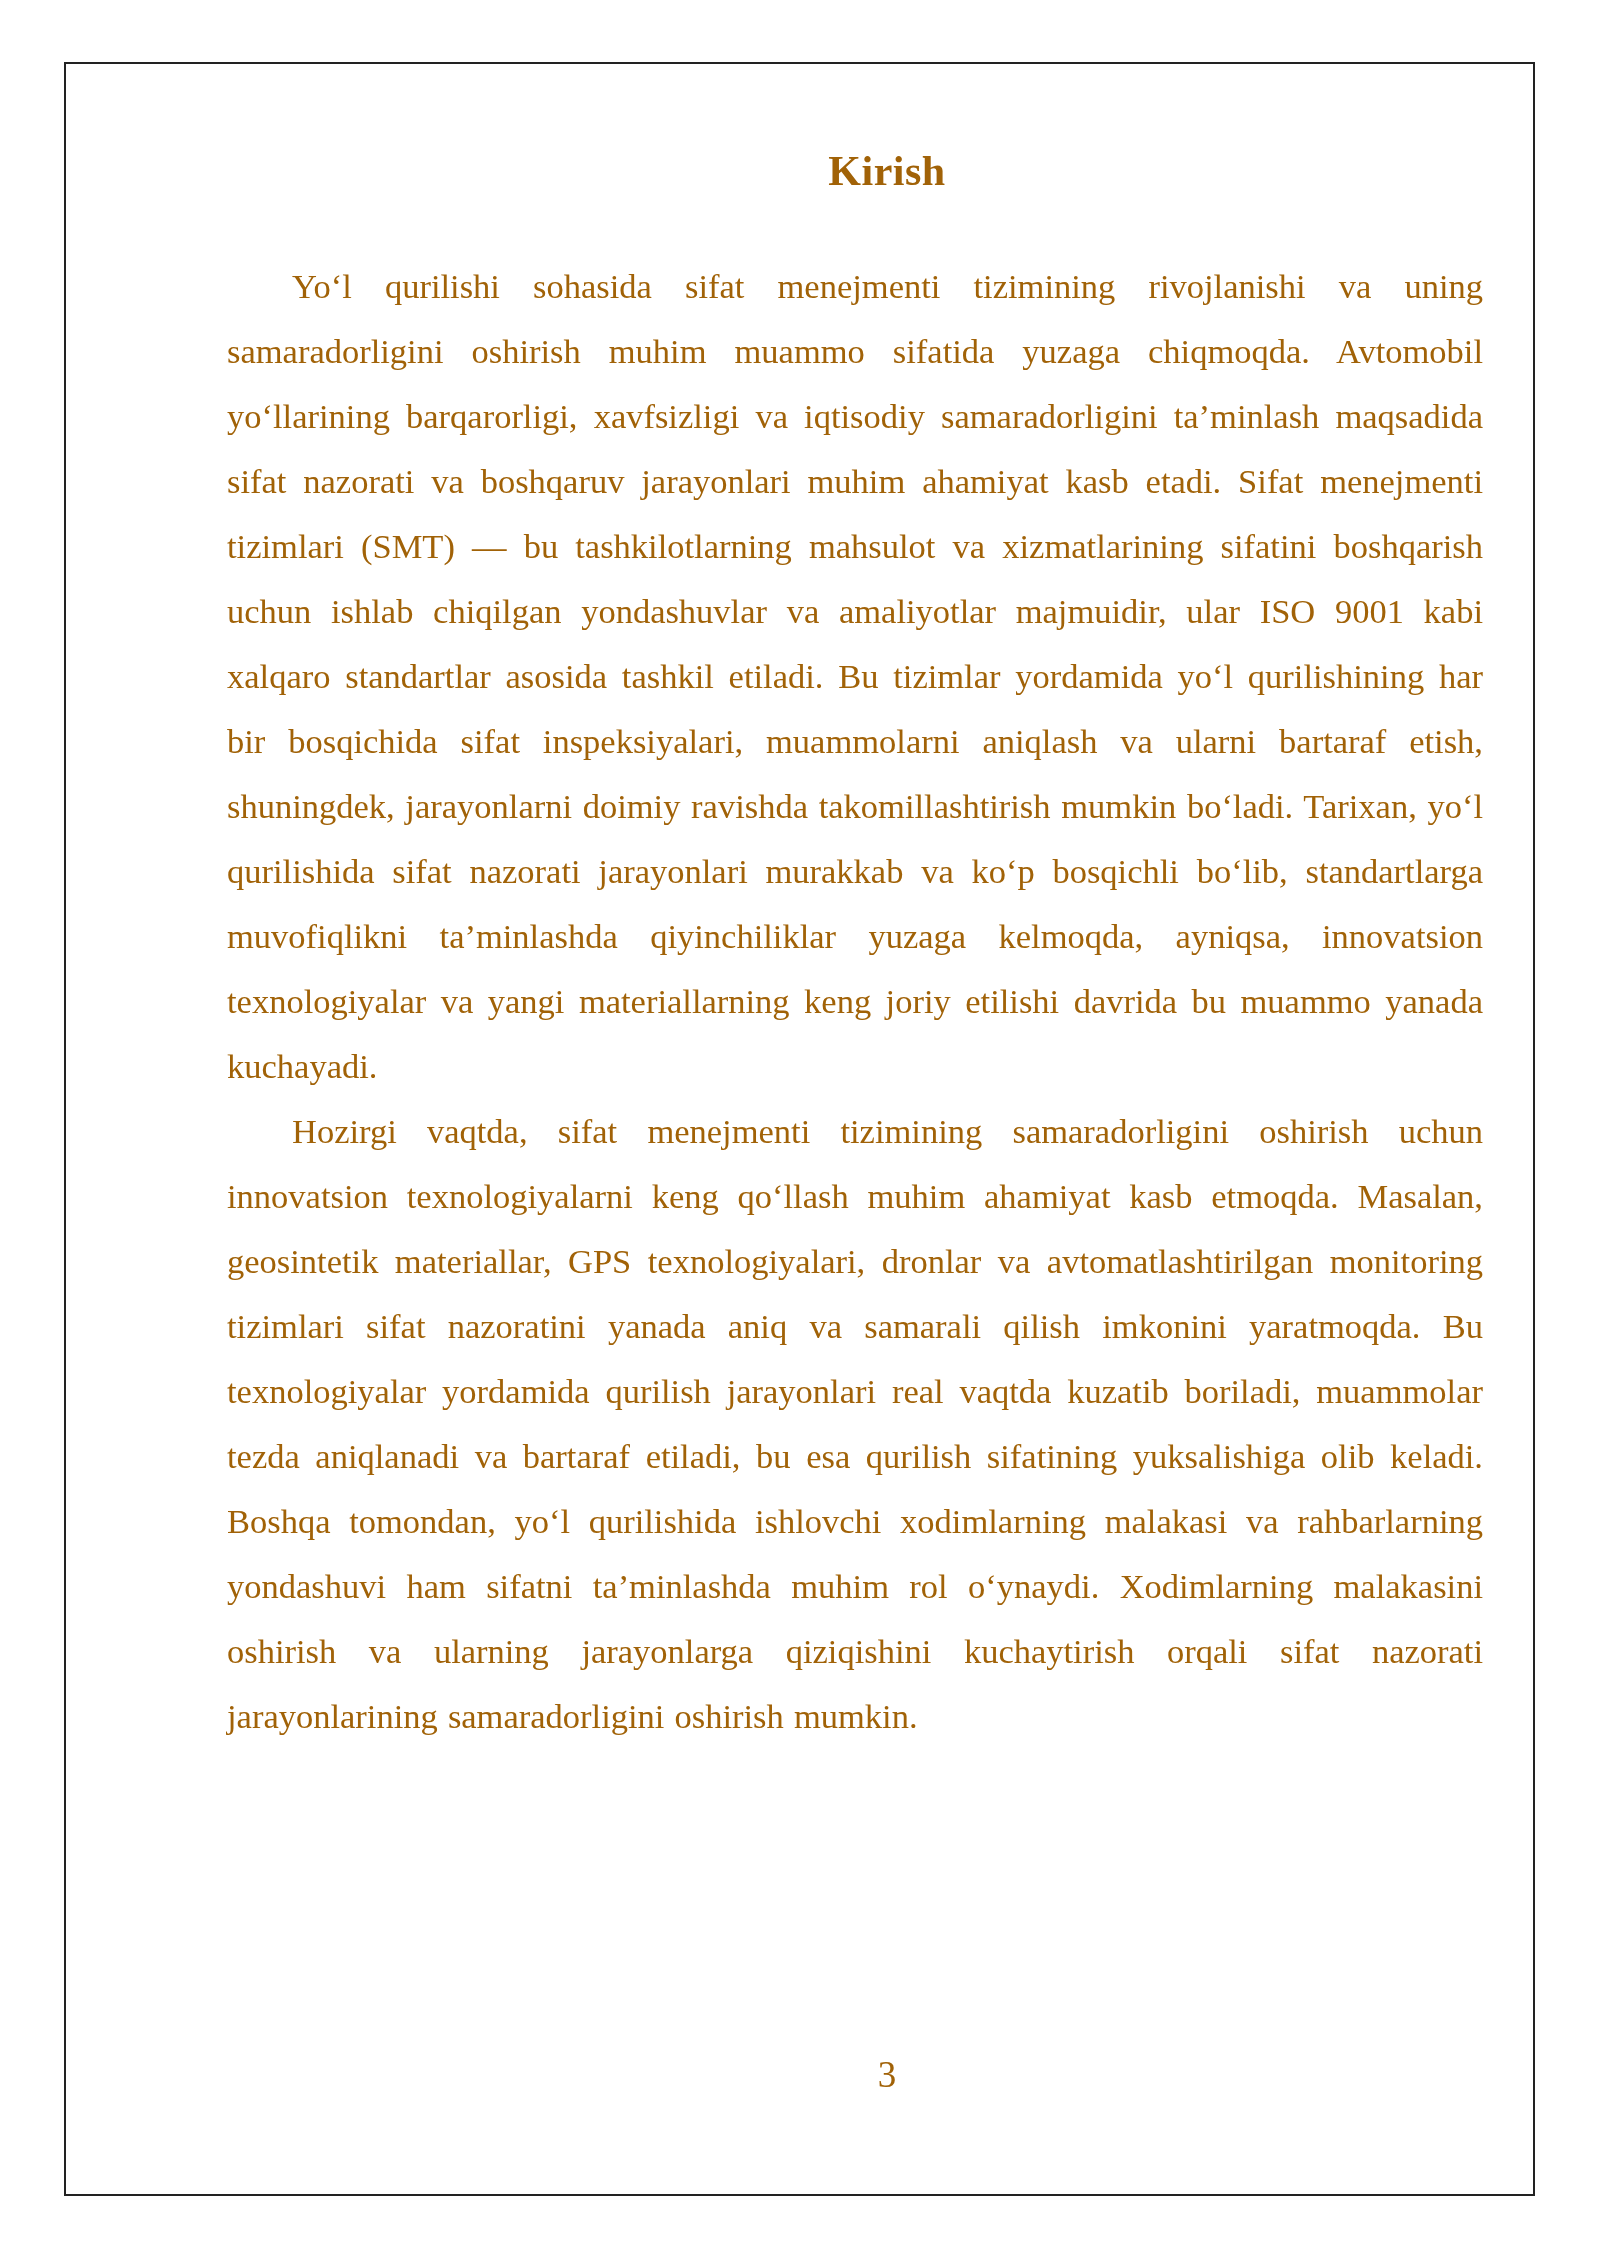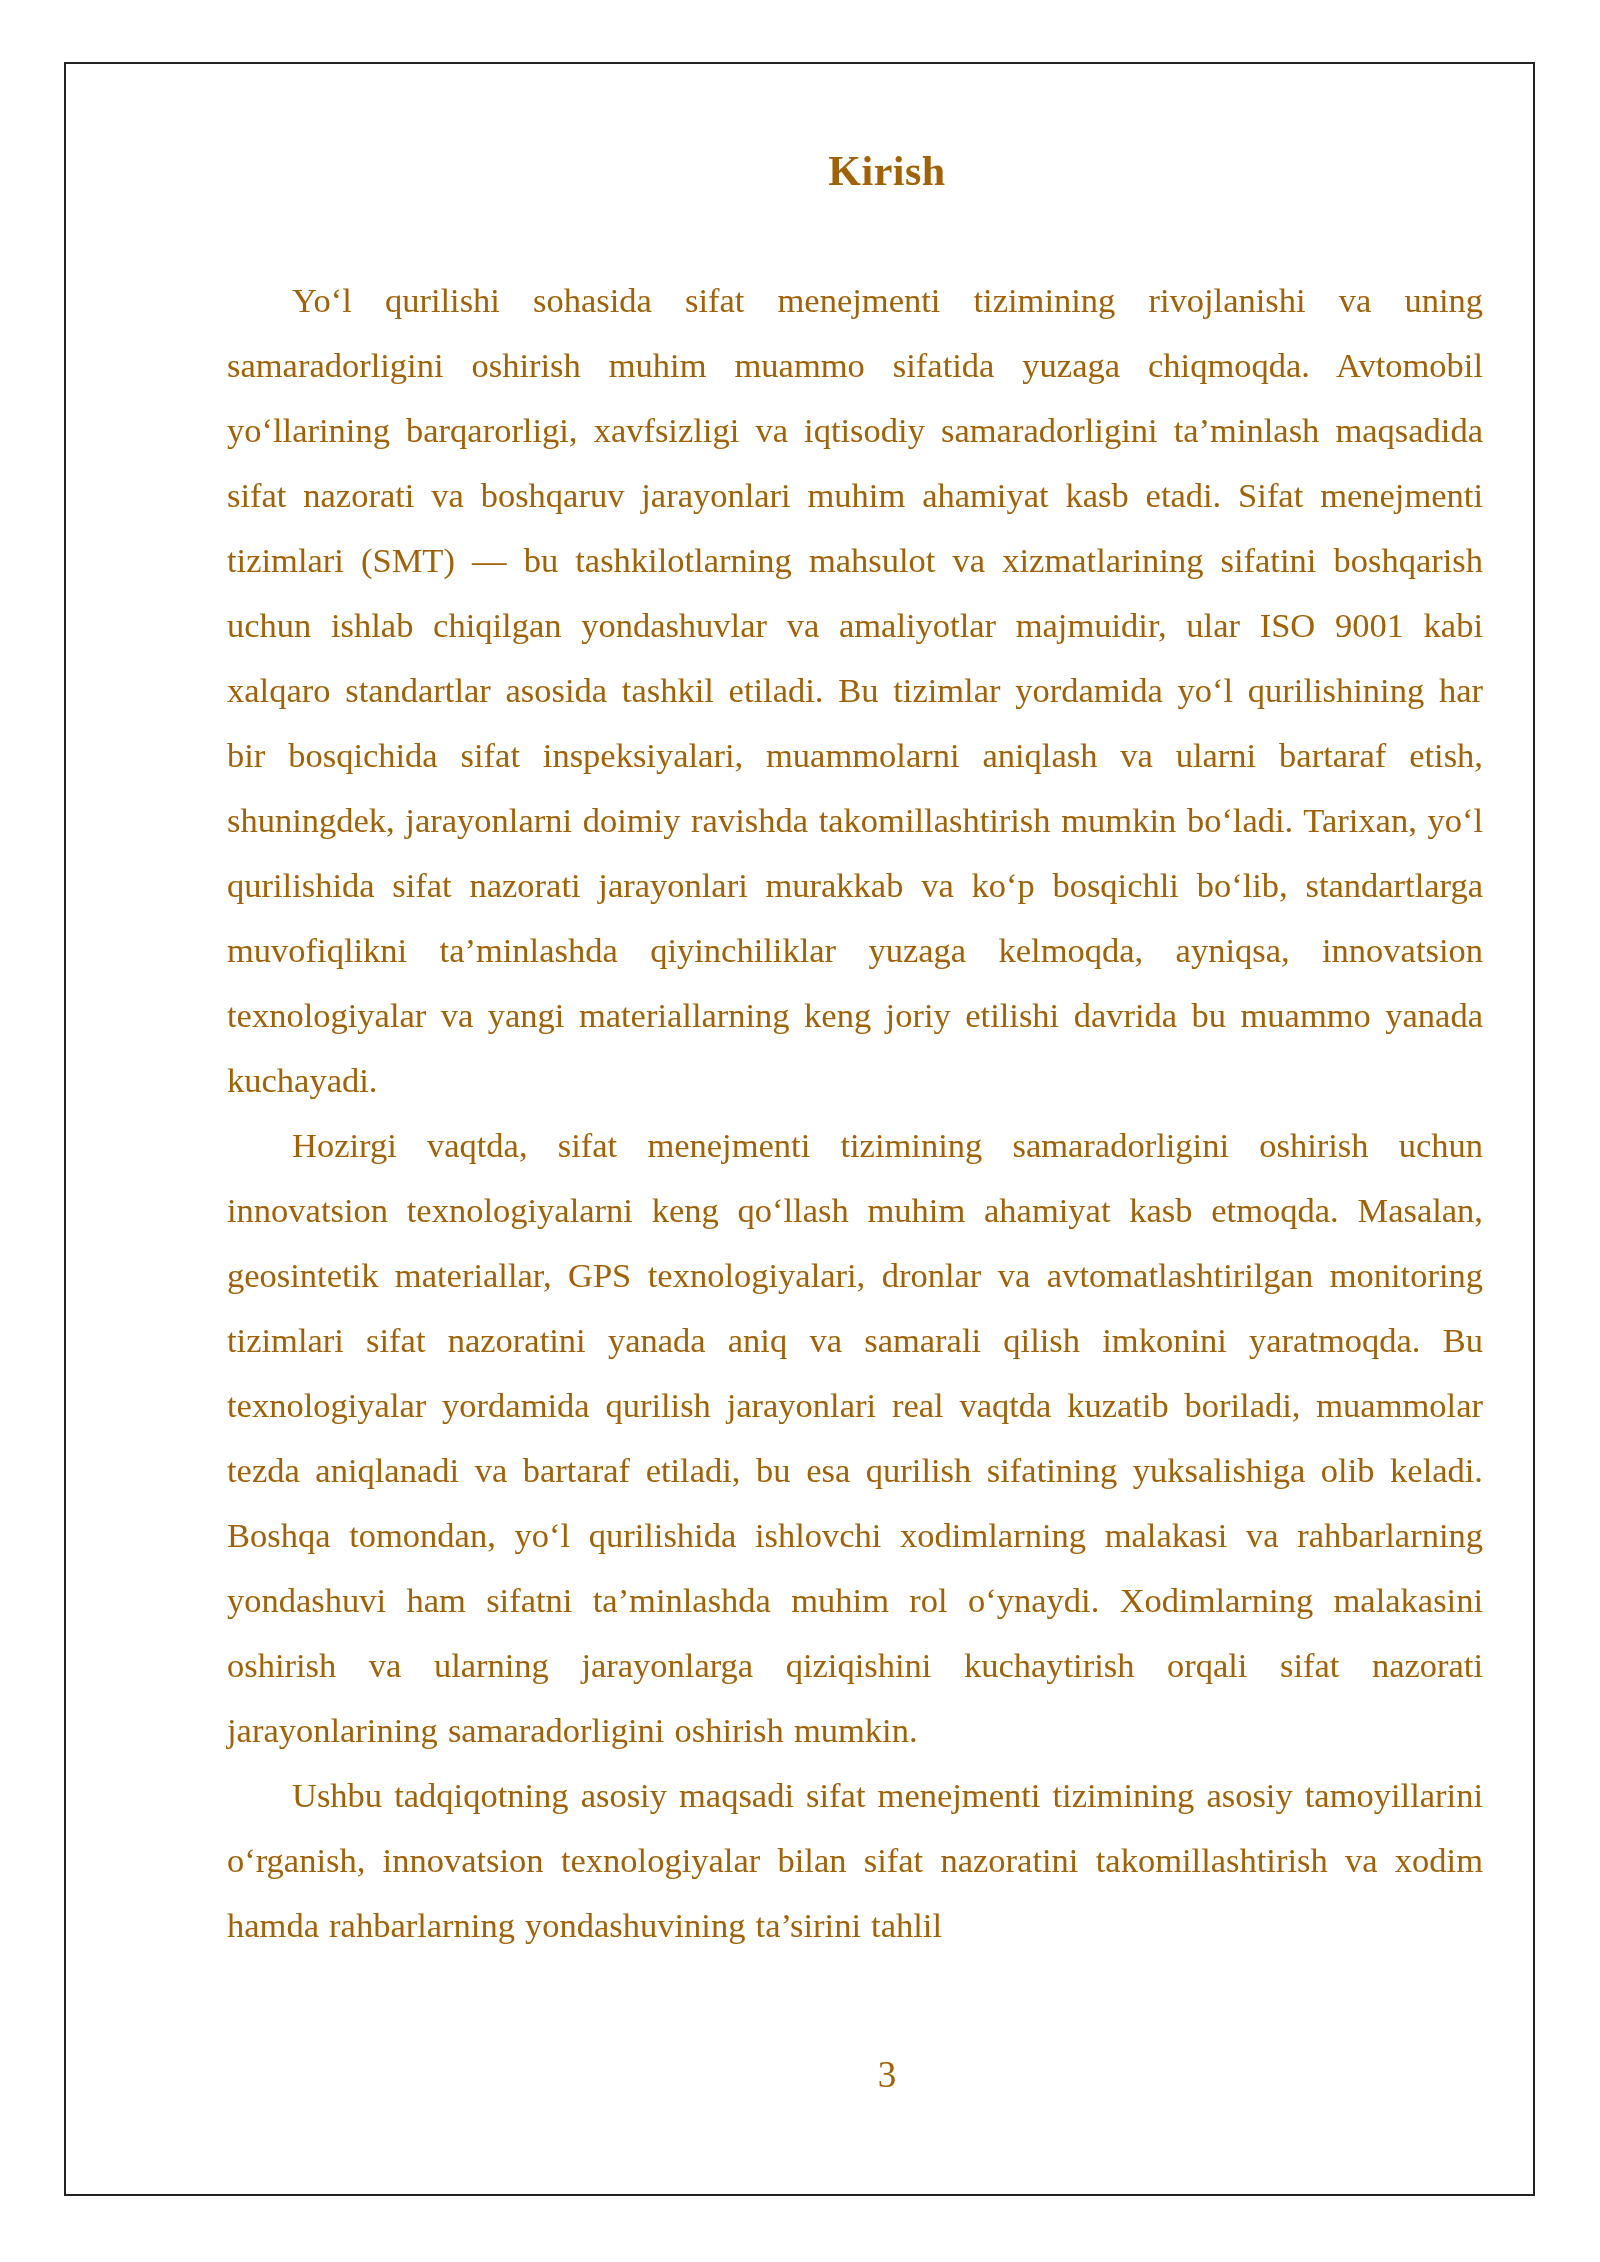--- a/index.html
+++ b/index.html
@@ -33,21 +33,21 @@
     margin: 0;
     text-align: center;
     font-size: 42px;
     line-height: 50px;
     font-weight: bold;
     letter-spacing: 0.5px;
   }
   .body-text {
     position: absolute;
     left: 227px;
-    top: 268px;
+    top: 254px;
     width: 1256px;
     font-size: 34.5px;
     line-height: 65px;
     text-align: justify;
   }
   .para {
     margin: 0;
     padding: 0;
     text-indent: 65px;
     word-spacing: 1.5px;
@@ -66,17 +66,16 @@
 <body>
 
 <div class="page">
   <div class="frame"></div>
 
   <h1 class="doc-title">Kirish</h1>
 
   <div class="body-text">
     <p class="para">Yo‘l qurilishi sohasida sifat menejmenti tizimining rivojlanishi va uning samaradorligini oshirish muhim muammo sifatida yuzaga chiqmoqda. Avtomobil yo‘llarining barqarorligi, xavfsizligi va iqtisodiy samaradorligini ta’minlash maqsadida sifat nazorati va boshqaruv jarayonlari muhim ahamiyat kasb etadi. Sifat menejmenti tizimlari (SMT) — bu tashkilotlarning mahsulot va xizmatlarining sifatini boshqarish uchun ishlab chiqilgan yondashuvlar va amaliyotlar majmuidir, ular ISO 9001 kabi xalqaro standartlar asosida tashkil etiladi. Bu tizimlar yordamida yo‘l qurilishining har bir bosqichida sifat inspeksiyalari, muammolarni aniqlash va ularni bartaraf etish, shuningdek, jarayonlarni doimiy ravishda takomillashtirish mumkin bo‘ladi. Tarixan, yo‘l qurilishida sifat nazorati jarayonlari murakkab va ko‘p bosqichli bo‘lib, standartlarga muvofiqlikni ta’minlashda qiyinchiliklar yuzaga kelmoqda, ayniqsa, innovatsion texnologiyalar va yangi materiallarning keng joriy etilishi davrida bu muammo yanada kuchayadi.</p>
     <p class="para">Hozirgi vaqtda, sifat menejmenti tizimining samaradorligini oshirish uchun innovatsion texnologiyalarni keng qo‘llash muhim ahamiyat kasb etmoqda. Masalan, geosintetik materiallar, GPS texnologiyalari, dronlar va avtomatlashtirilgan monitoring tizimlari sifat nazoratini yanada aniq va samarali qilish imkonini yaratmoqda. Bu texnologiyalar yordamida qurilish jarayonlari real vaqtda kuzatib boriladi, muammolar tezda aniqlanadi va bartaraf etiladi, bu esa qurilish sifatining yuksalishiga olib keladi. Boshqa tomondan, yo‘l qurilishida ishlovchi xodimlarning malakasi va rahbarlarning yondashuvi ham sifatni ta’minlashda muhim rol o‘ynaydi. Xodimlarning malakasini oshirish va ularning jarayonlarga qiziqishini kuchaytirish orqali sifat nazorati jarayonlarining samaradorligini oshirish mumkin.</p>
-    <p class="para">Ushbu tadqiqotning asosiy maqsadi sifat menejmenti tizimining asosiy tamoyillarini o‘rganish, innovatsion texnologiyalar bilan sifat nazoratini takomillashtirish va xodim hamda rahbarlarning yondashuvining ta’sirini tahlil</p>
   </div>
 
   <div class="page-number">3</div>
 </div>
 
 </body></html>

